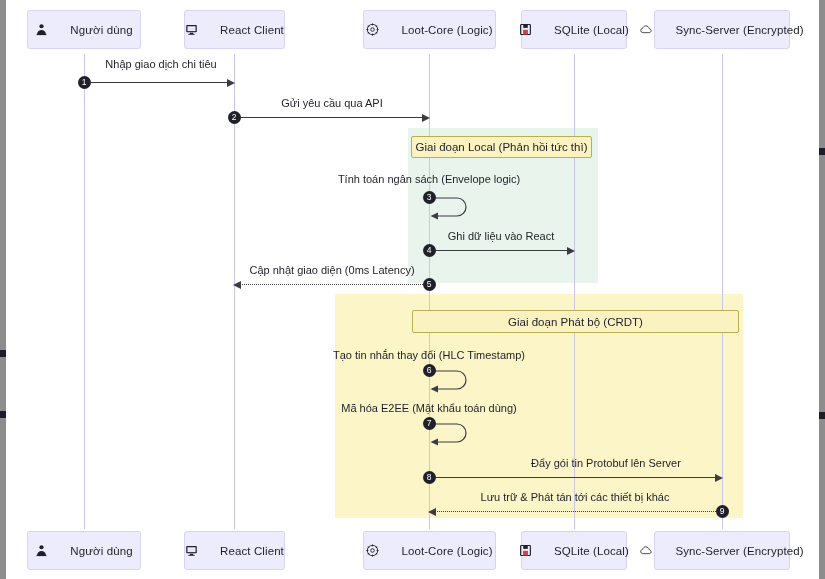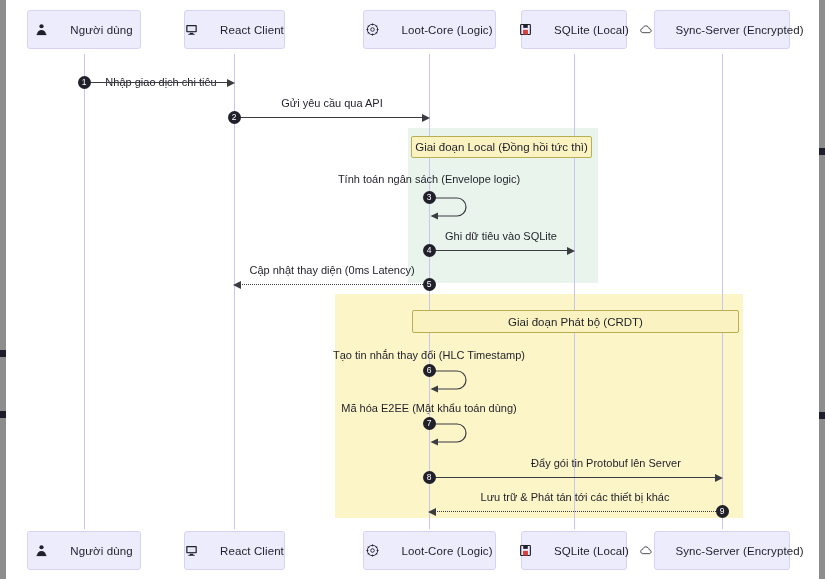--- a/index.html
+++ b/index.html
@@ -166,39 +166,39 @@
 
   <div id="lifelines">
       <div class="lifeline" style="left: 84px;"></div>
       <div class="lifeline" style="left: 234px;"></div>
       <div class="lifeline" style="left: 429px;"></div>
       <div class="lifeline" style="left: 574px;"></div>
       <div class="lifeline" style="left: 722px;"></div>
     </div>
 
   <div id="messages">
-      <div class="msg-label" style="left: 161px; top: 76px;">Nhập giao dịch chi tiêu</div>
+      <div class="msg-label" style="left: 161px; top: 58px;">Nhập giao dịch chi tiêu</div>
       <div class="msg-line" style="left: 89px; top: 82px; width: 139px; border-top-color: rgb(59, 59, 66);"></div>
       <div class="arrow-head right" style="top: 78.5px; left: 227px;"></div>
       <div class="seq-num" style="left: 77.5px; top: 76px; background: rgb(32, 32, 43);">1</div>
       <div class="msg-label" style="left: 332px; top: 97px;">Gửi yêu cầu qua API</div>
       <div class="msg-line" style="left: 239px; top: 117px; width: 184px; border-top-color: rgb(59, 59, 66);"></div>
       <div class="arrow-head right" style="top: 113.5px; left: 422px;"></div>
       <div class="seq-num" style="left: 227.5px; top: 111px; background: rgb(32, 32, 43);">2</div>
       <div class="msg-label" style="left: 429px; top: 173px;">Tính toán ngân sách (Envelope logic)</div>
       <div class="self-loop" style="left: 427px; top: 192px;"><svg width="46" height="30" viewBox="0 0 46 30">
           <path d="M6 6 H30 A9 9 0 0 1 30 24 H10" fill="none" stroke="#3b3b42" stroke-width="1.2"></path>
           <path d="M11 20.5 L3.5 24 L11 27.5 Z" fill="#3b3b42"></path>
         </svg></div>
       <div class="seq-num" style="left: 422.5px; top: 191px; background: rgb(32, 32, 43);">3</div>
-      <div class="msg-label" style="left: 501px; top: 230px;">Ghi dữ tiêu vào SQLite</div>
+      <div class="msg-label" style="left: 501px; top: 230px;">Ghi dữ liệu vào React</div>
       <div class="msg-line" style="left: 434px; top: 250px; width: 134px; border-top-color: rgb(59, 59, 66);"></div>
       <div class="arrow-head right" style="top: 246.5px; left: 567px;"></div>
       <div class="seq-num" style="left: 422.5px; top: 244px; background: rgb(32, 32, 43);">4</div>
-      <div class="msg-label" style="left: 332px; top: 264px;">Cập nhật thay diện (0ms Latency)</div>
+      <div class="msg-label" style="left: 332px; top: 264px;">Cập nhật giao diện (0ms Latency)</div>
       <div class="msg-line dotted" style="left: 239px; top: 284px; width: 184px; border-top-color: rgb(59, 59, 66);"></div>
       <div class="arrow-head left" style="top: 280.5px; left: 233px;"></div>
       <div class="seq-num" style="left: 422.5px; top: 278px; background: rgb(32, 32, 43);">5</div>
       <div class="msg-label" style="left: 429px; top: 349px;">Tạo tin nhắn thay đổi (HLC Timestamp)</div>
       <div class="self-loop" style="left: 427px; top: 365px;"><svg width="46" height="30" viewBox="0 0 46 30">
           <path d="M6 6 H30 A9 9 0 0 1 30 24 H10" fill="none" stroke="#3b3b42" stroke-width="1.2"></path>
           <path d="M11 20.5 L3.5 24 L11 27.5 Z" fill="#3b3b42"></path>
         </svg></div>
       <div class="seq-num" style="left: 422.5px; top: 364px; background: rgb(32, 32, 43);">6</div>
       <div class="msg-label" style="left: 429px; top: 402px;">Mã hóa E2EE (Mật khẩu toán dùng)</div>
@@ -211,21 +211,21 @@
       <div class="msg-line" style="left: 434px; top: 477px; width: 282px; border-top-color: rgb(59, 59, 66);"></div>
       <div class="arrow-head right" style="top: 473.5px; left: 715px;"></div>
       <div class="seq-num" style="left: 422.5px; top: 471px; background: rgb(32, 32, 43);">8</div>
       <div class="msg-label" style="left: 575px; top: 491px;">Lưu trữ &amp; Phát tán tới các thiết bị khác</div>
       <div class="msg-line dotted" style="left: 434px; top: 511px; width: 282px; border-top-color: rgb(59, 59, 66);"></div>
       <div class="arrow-head left" style="top: 507.5px; left: 428px;"></div>
       <div class="seq-num" style="left: 715.5px; top: 505px; background: rgb(32, 32, 43);">9</div>
     </div>
 
   <div id="notes">
-      <div class="note-box" style="left: 411px; top: 136px; width: 181px; height: 22px; background: rgb(250, 243, 193); border-color: rgb(185, 174, 83);">Giai đoạn Local (Đồng hồi tức thì)</div>
+      <div class="note-box" style="left: 411px; top: 136px; width: 181px; height: 22px; background: rgb(250, 243, 193); border-color: rgb(185, 174, 83);">Giai đoạn Local (Phản hồi tức thì)</div>
       <div class="note-box" style="left: 412px; top: 310px; width: 327px; height: 23px; background: rgb(250, 243, 193); border-color: rgb(185, 174, 83);">Giai đoạn Phát bộ (CRDT)</div>
     </div>
 
   <div id="participants">
       <div class="participant" style="left: 27px; top: 10px; width: 114px; background: rgb(236, 236, 253); border-color: rgb(214, 211, 245);">
         <span class="picon">
           <svg viewBox="0 0 16 16" width="13" height="13">
             <circle cx="8" cy="4" r="2.6" fill="#20202b"></circle>
             <path d="M2.6 14c0-3.2 2.4-5.4 5.4-5.4S13.4 10.8 13.4 14z" fill="#20202b"></path>
             <rect x="2" y="13.4" width="12" height="1.5" fill="#20202b"></rect>

